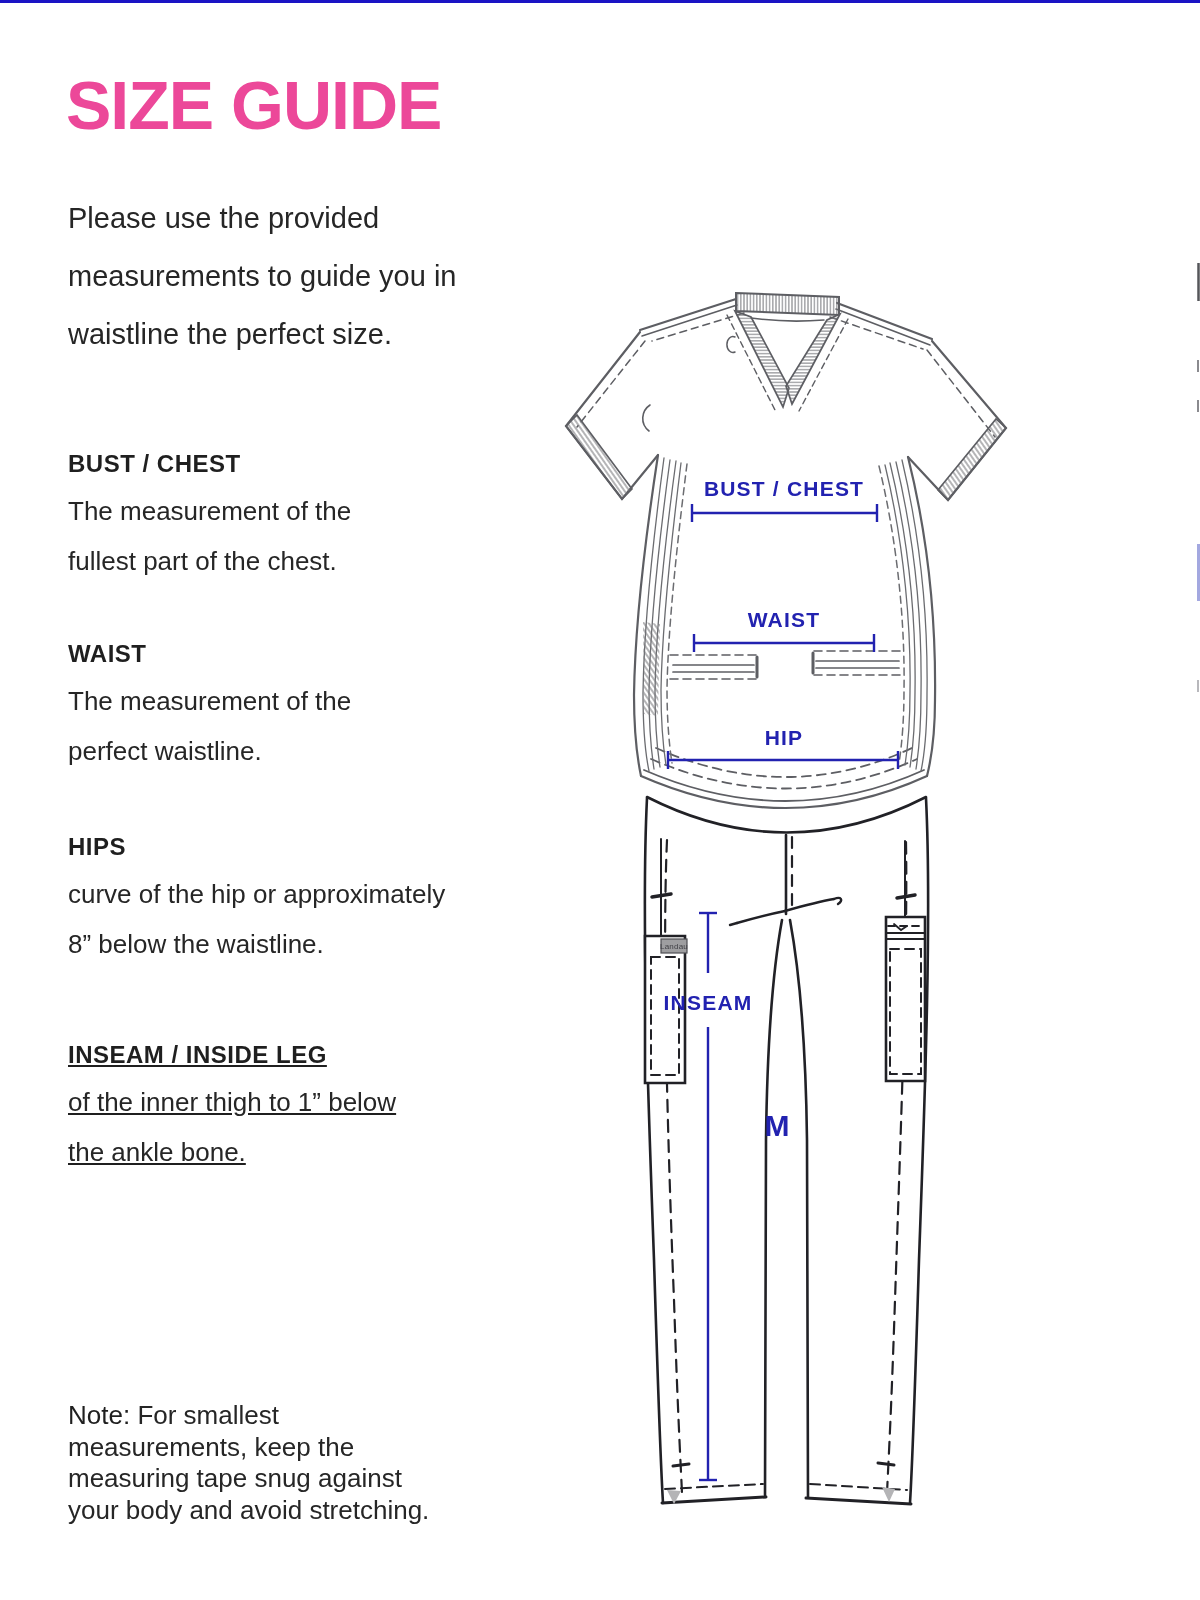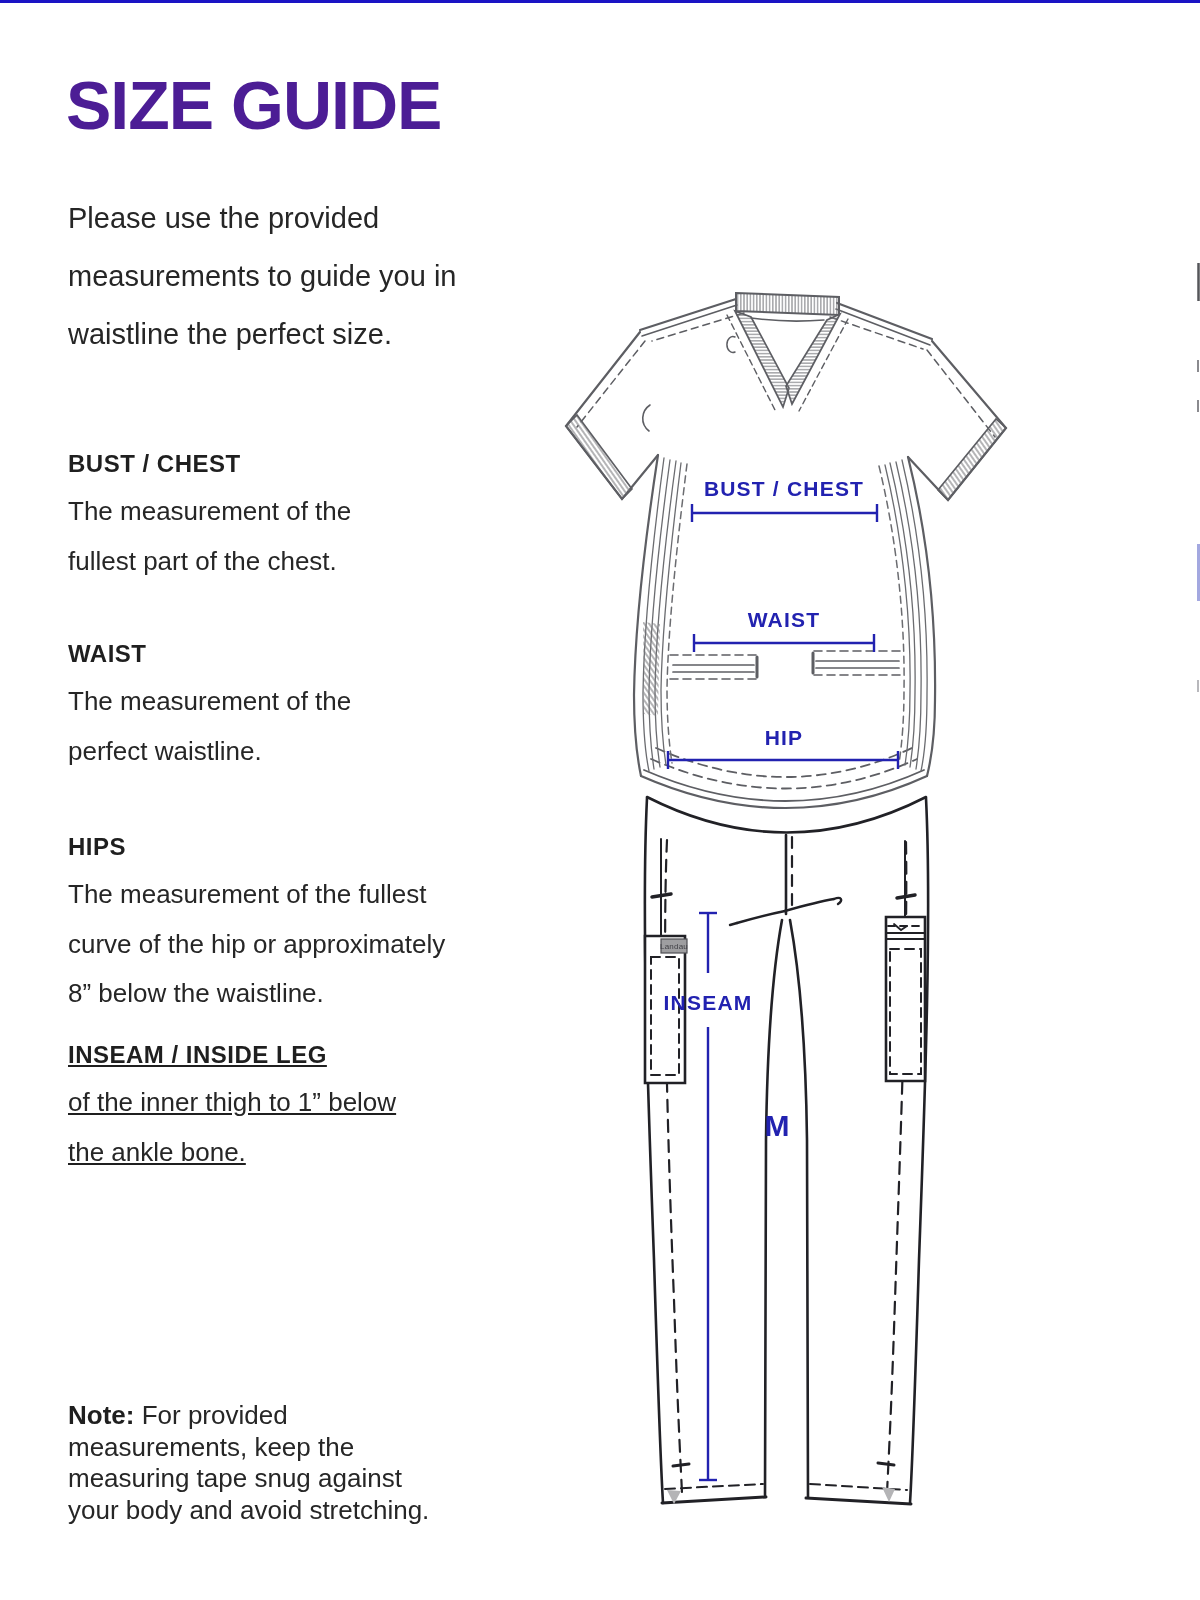--- a/index.html
+++ b/index.html
@@ -3,31 +3,31 @@
 <meta charset="utf-8">
 <style>
   html,body{margin:0;padding:0;}
   body{
     width:1200px;height:1600px;position:relative;background:#ffffff;
     font-family:"Liberation Sans", sans-serif;overflow:hidden;color:#1f1f1f;
   }
   .topbar{position:absolute;left:0;top:0;width:1200px;height:3px;background:#1a13c4;}
   .title{
     position:absolute;left:66px;top:66px;font-size:68px;font-weight:700;
-    letter-spacing:-1px;color:#4c1d95;white-space:nowrap;
+    letter-spacing:-1px;color:#ec4899;white-space:nowrap;
   }
   .intro{position:absolute;left:68px;top:180px;font-size:29px;line-height:40px;color:#1f1f1f;}
   .sec{position:absolute;left:68px;}
   .sec h3{
     margin:0 0 12px 0;font-size:24px;font-weight:700;letter-spacing:.5px;color:#1f1f1f;
   }
   .sec .bl, .intro .bl, .note .bl{font-size:26px;line-height:31.5px;color:#262626;margin-top:18px;}
   .intro .bl{font-size:29px;line-height:40px;}
   .note{position:absolute;left:68px;top:1400px;font-size:26px;line-height:31.5px;color:#262626;}
-  .note .b{font-weight:700;color:#1f1f1f;}
+  .note .b{font-weight:400;color:#1f1f1f;}
   .sec1{top:450px;} .sec2{top:640px;} .sec3{top:833px;} .sec4{top:1041px;text-decoration:underline;}
   svg text{font-family:"Liberation Sans", sans-serif;}
   .ann{font-size:21px;font-weight:700;fill:#2222b0;letter-spacing:1.2px;text-anchor:middle;}
   .annM{font-size:30px;font-weight:700;fill:#2222b0;text-anchor:middle;letter-spacing:0;}
   .tag-t{font-size:8px;fill:#3f3f44;text-anchor:middle;letter-spacing:.2px;}
   .diagram{position:absolute;left:0;top:0;}
 </style>
 </head>
 <body>
 
@@ -48,33 +48,32 @@
 </div>
 
 <div class="sec sec2">
   <h3>WAIST</h3>
   <div class="bl">The measurement of the</div>
   <div class="bl">perfect waistline.</div>
 </div>
 
 <div class="sec sec3">
   <h3>HIPS</h3>
-  <div class="bl">The measurement of the fullest</div>
   <div class="bl">curve of the hip or approximately</div>
   <div class="bl">8” below the waistline.</div>
 </div>
 
 <div class="sec sec4">
   <h3>INSEAM / INSIDE LEG</h3>
   <div class="bl">of the inner thigh to 1” below</div>
   <div class="bl">the ankle bone.</div>
 </div>
 
 <div class="note">
-  <div><span class="b">Note:</span> <span>For provided</span></div>
+  <div><span class="b">Note:</span> <span>For smallest</span></div>
   <div>measurements, keep the</div>
   <div>measuring tape snug against</div>
   <div>your body and avoid stretching.</div>
 </div>
 
 <svg class="diagram" width="1200" height="1600" viewBox="0 0 1200 1600">
   <defs>
     <pattern id="vert" width="3.2" height="8" patternUnits="userSpaceOnUse">
       <path d="M1.6,0 V8" stroke="#77787c" stroke-width="1"></path>
     </pattern>

